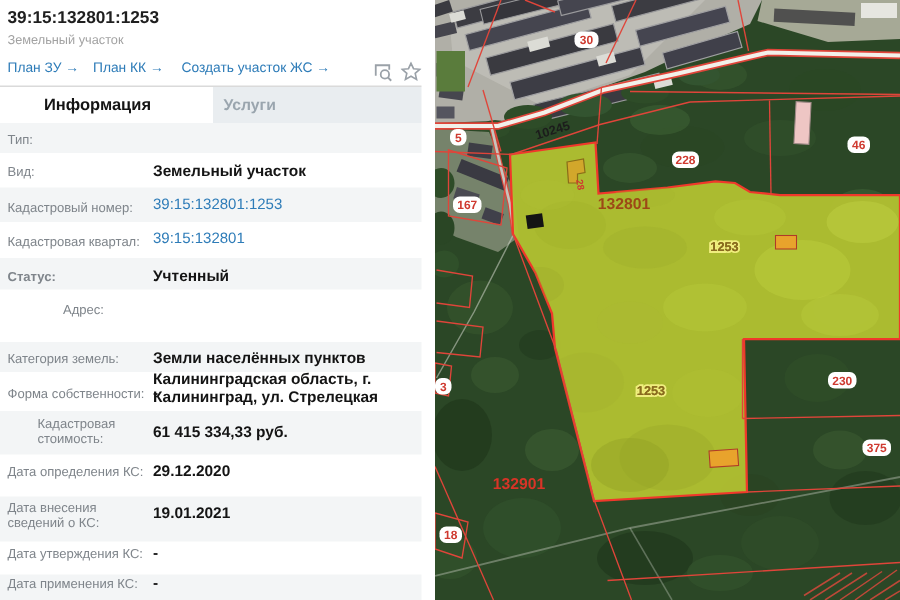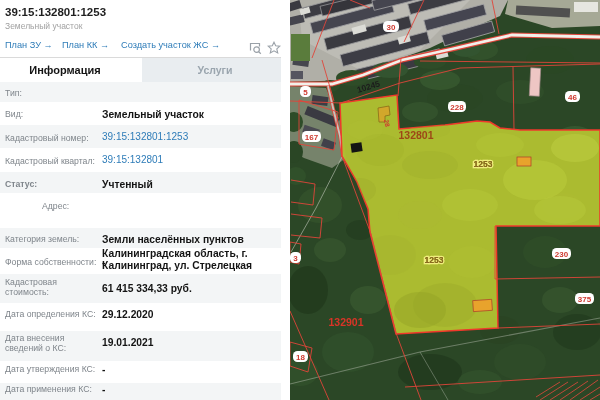--- a/index.html
+++ b/index.html
@@ -3,21 +3,21 @@
 <meta charset="utf-8">
 <style>
   html,body{margin:0;padding:0;}
   body{width:600px;height:400px;overflow:hidden;font-family:"Liberation Sans",sans-serif;background:#fff;position:relative;}
   .panel{position:absolute;left:0;top:0;width:290px;height:400px;background:#fff;}
   .title{position:absolute;left:5px;top:6px;font-size:11.5px;font-weight:bold;color:#1f1f1f;}
   .sub{position:absolute;left:5px;top:21px;font-size:8.5px;color:#a2a2a2;}
   .lk{position:absolute;top:40px;font-size:9.2px;color:#2e7cb8;white-space:nowrap;}
   .tabs{position:absolute;left:0;top:57px;width:281px;height:25px;border-top:1px solid #dadada;box-sizing:border-box;}
   .tab1{position:absolute;left:0;top:0;width:130px;height:24px;background:#fff;font-size:11px;font-weight:bold;color:#141414;text-align:center;line-height:24px;}
-  .tab2{position:absolute;left:142px;top:0;width:139px;text-indent:7px;height:24px;background:#e9edf0;font-size:10.5px;font-weight:bold;color:#9aa5ae;text-align:center;line-height:24px;}
+  .tab2{position:absolute;left:142px;top:0;width:139px;text-indent:7px;height:24px;background:#e9edf0;font-size:10.5px;font-weight:bold;color:#9aa5ae;line-height:24px;}
   .row{position:absolute;left:0;width:281px;}
   .row.g{background:#f3f5f6;}
   .lab{position:absolute;left:5px;font-size:8.7px;color:#7f858b;line-height:10px;white-space:nowrap;}
   .lab2{position:absolute;left:5px;font-size:8.7px;color:#7f858b;line-height:10px;}
   .val{position:absolute;left:102px;font-size:10.3px;font-weight:bold;color:#141414;line-height:12.3px;white-space:nowrap;}
   .val.lnk{font-size:10px;font-weight:normal;color:#2e7cb8;}
   .map{position:absolute;left:290px;top:0;width:310px;height:400px;}
 </style>
 </head>
 <body>
@@ -52,39 +52,39 @@
   <div class="row g" style="top:82px;height:20px;"></div>
   <div class="lab" style="top:88px;">Тип:</div>
 
   <div class="lab" style="top:109px;">Вид:</div>
   <div class="val" style="top:109px;">Земельный участок</div>
 
   <div class="row g" style="top:125px;height:23px;"></div>
   <div class="lab" style="top:133px;">Кадастровый номер:</div>
   <div class="val lnk" style="top:131px;">39:15:132801:1253</div>
 
-  <div class="lab" style="top:156px;">Кадастровый квартал:</div>
+  <div class="lab" style="top:156px;">Кадастровая квартал:</div>
   <div class="val lnk" style="top:154px;">39:15:132801</div>
 
   <div class="row g" style="top:172px;height:21px;"></div>
   <div class="lab" style="top:179px;font-weight:bold;">Статус:</div>
   <div class="val" style="top:179px;">Учтенный</div>
 
   <div class="lab" style="top:201px;margin-left:37px;">Адрес:</div>
   <div class="val" style="top:200px;margin-top:48px;">Калининградская область, г.<br>Калининград, ул. Стрелецкая</div>
 
   <div class="row g" style="top:228px;height:20px;"></div>
   <div class="lab" style="top:234px;">Категория земель:</div>
   <div class="val" style="top:234px;">Земли населённых пунктов</div>
 
   <div class="lab" style="top:257px;">Форма собственности:</div>
   <div class="val" style="top:257px;">-</div>
 
   <div class="row g" style="top:274px;height:29px;"></div>
-  <div class="lab2" style="top:277px;width:85px;">Кадастровая стоимость:</div>
+  <div class="lab2" style="top:277px;width:85px;margin-left:20px;">Кадастровая стоимость:</div>
   <div class="val" style="top:283px;">61 415 334,33 руб.</div>
 
   <div class="lab" style="top:309px;">Дата определения КС:</div>
   <div class="val" style="top:309px;">29.12.2020</div>
 
   <div class="row g" style="top:331px;height:30px;"></div>
   <div class="lab2" style="top:333px;width:85px;">Дата внесения сведений о КС:</div>
   <div class="val" style="top:337px;">19.01.2021</div>
 
   <div class="lab" style="top:364px;">Дата утверждения КС:</div>

